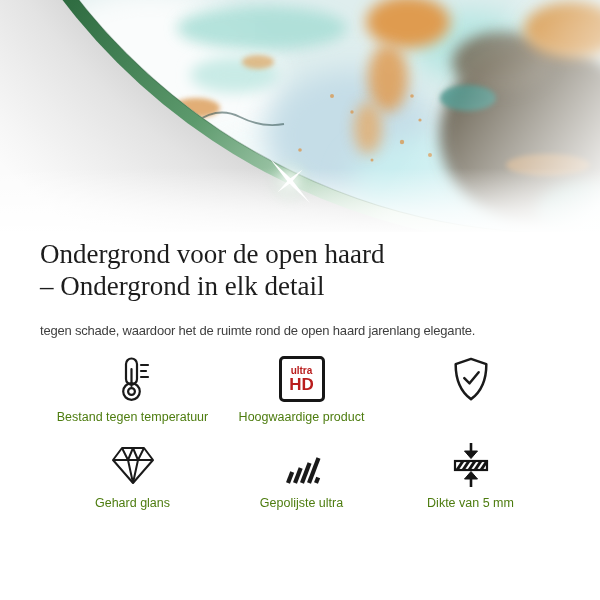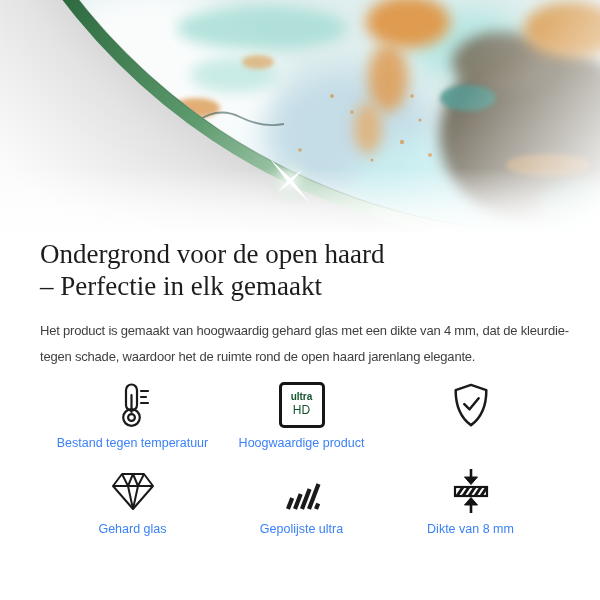--- a/index.html
+++ b/index.html
@@ -31,30 +31,30 @@
   }
 
   
   .features{
     display:grid;grid-template-columns:repeat(3,1fr);
     margin:11px 10px 0 8px;row-gap:16px;
   }
   .feature{display:flex;flex-direction:column;align-items:center;}
   .icon-box{height:48px;display:flex;align-items:center;justify-content:center;}
   .feature-label{
-    margin-top:7px;font-size:12.5px;line-height:15px;color:#3b82f6;
+    margin-top:7px;font-size:12.5px;line-height:15px;color:#4d7c0f;
     text-align:center;white-space:nowrap;
   }
   .uhd-box{
     width:40px;height:40px;border:3px solid #161616;border-radius:5px;
     display:flex;flex-direction:column;align-items:center;justify-content:center;
-    color:#14532d;
+    color:#b91c1c;
   }
   .uhd-top{font-size:10px;font-weight:700;line-height:11px;letter-spacing:0;}
-  .uhd-bottom{font-size:12px;font-weight:400;line-height:17px;letter-spacing:0;}
+  .uhd-bottom{font-size:17px;font-weight:700;line-height:17px;letter-spacing:0;}
 </style>
 </head>
 <body>
 
 <div class="page">
 
   <div class="hero" aria-label="rond paneel van gehard glas met abstracte print in turquoise, wit en oranje">
     <svg width="600" height="232" viewBox="0 0 600 232">
       <defs>
         <radialGradient id="halo" gradientUnits="userSpaceOnUse" cx="560" cy="-380" r="780">
@@ -141,24 +141,23 @@
         <polygon points="0,-30 2.4,0 0,30 -2.4,0" fill="#ffffff"></polygon>
         <polygon points="-17,0 0,2 17,0 0,-2" fill="#ffffff" opacity="0.95"></polygon>
         <circle r="2.5" fill="#ffffff"></circle>
       </g>
     </svg>
   </div>
 
   <div class="content">
     <h1>
       <span class="h-line">Ondergrond voor de open haard</span>
-      <span class="h-line">– Perfectie in elk gemaakt</span>
+      <span class="h-line">– Ondergrond in elk detail</span>
     </h1>
     <p class="desc">
-      <span class="d-line">Het product is gemaakt van hoogwaardig gehard glas met een dikte van 4 mm, dat de kleurdie-</span>
       <span class="d-line">tegen schade, waardoor het de ruimte rond de open haard jarenlang elegante.</span>
     </p>
 
     <div class="features">
 
       <div class="feature">
         <div class="icon-box">
           <svg width="36" height="46" viewBox="0 0 36 46" fill="none" stroke="#1a1a1a" stroke-width="2.2" stroke-linecap="round">
             <rect x="11" y="2.5" width="11" height="26" rx="5.5"></rect>
             <line x1="16.5" y1="13" x2="16.5" y2="30"></line>
@@ -193,21 +192,21 @@
 
       <div class="feature">
         <div class="icon-box">
           <svg width="46" height="41" viewBox="0 0 46 41" fill="none" stroke="#1a1a1a" stroke-width="2" stroke-linejoin="round">
             <path d="M12 3 L34 3 L43 15 L23 38 L3 15 Z"></path>
             <path d="M3 15 L43 15"></path>
             <path d="M12 3 L18 15 L23 3 L28 15 L34 3"></path>
             <path d="M18 15 L23 38 M28 15 L23 38"></path>
           </svg>
         </div>
-        <div class="feature-label">Gehard glas</div>
+        <div class="feature-label">Gehard glans</div>
       </div>
 
       <div class="feature">
         <div class="icon-box">
           <svg width="40" height="40" viewBox="0 0 40 40" stroke="#1a1a1a" stroke-width="4.2" stroke-linecap="butt">
             <line x1="6" y1="38" x2="10.2" y2="27"></line>
             <line x1="13" y1="38" x2="18.7" y2="23"></line>
             <line x1="20" y1="38" x2="27.6" y2="18"></line>
             <line x1="27" y1="38" x2="36.5" y2="13"></line>
             <line x1="34" y1="38" x2="36.2" y2="32.5"></line>
@@ -228,18 +227,18 @@
             <rect x="4" y="19" width="32" height="9" fill="#ffffff" stroke="#141414" stroke-width="2.2"></rect>
             <g stroke="#141414" stroke-width="3">
               <line x1="6" y1="28" x2="12" y2="19"></line>
               <line x1="12" y1="28" x2="18" y2="19"></line>
               <line x1="18" y1="28" x2="24" y2="19"></line>
               <line x1="24" y1="28" x2="30" y2="19"></line>
               <line x1="30" y1="28" x2="36" y2="19"></line>
             </g>
           </svg>
         </div>
-        <div class="feature-label">Dikte van 8 mm</div>
+        <div class="feature-label">Dikte van 5 mm</div>
       </div>
 
     </div>
   </div>
 </div>
 
 </body></html>

